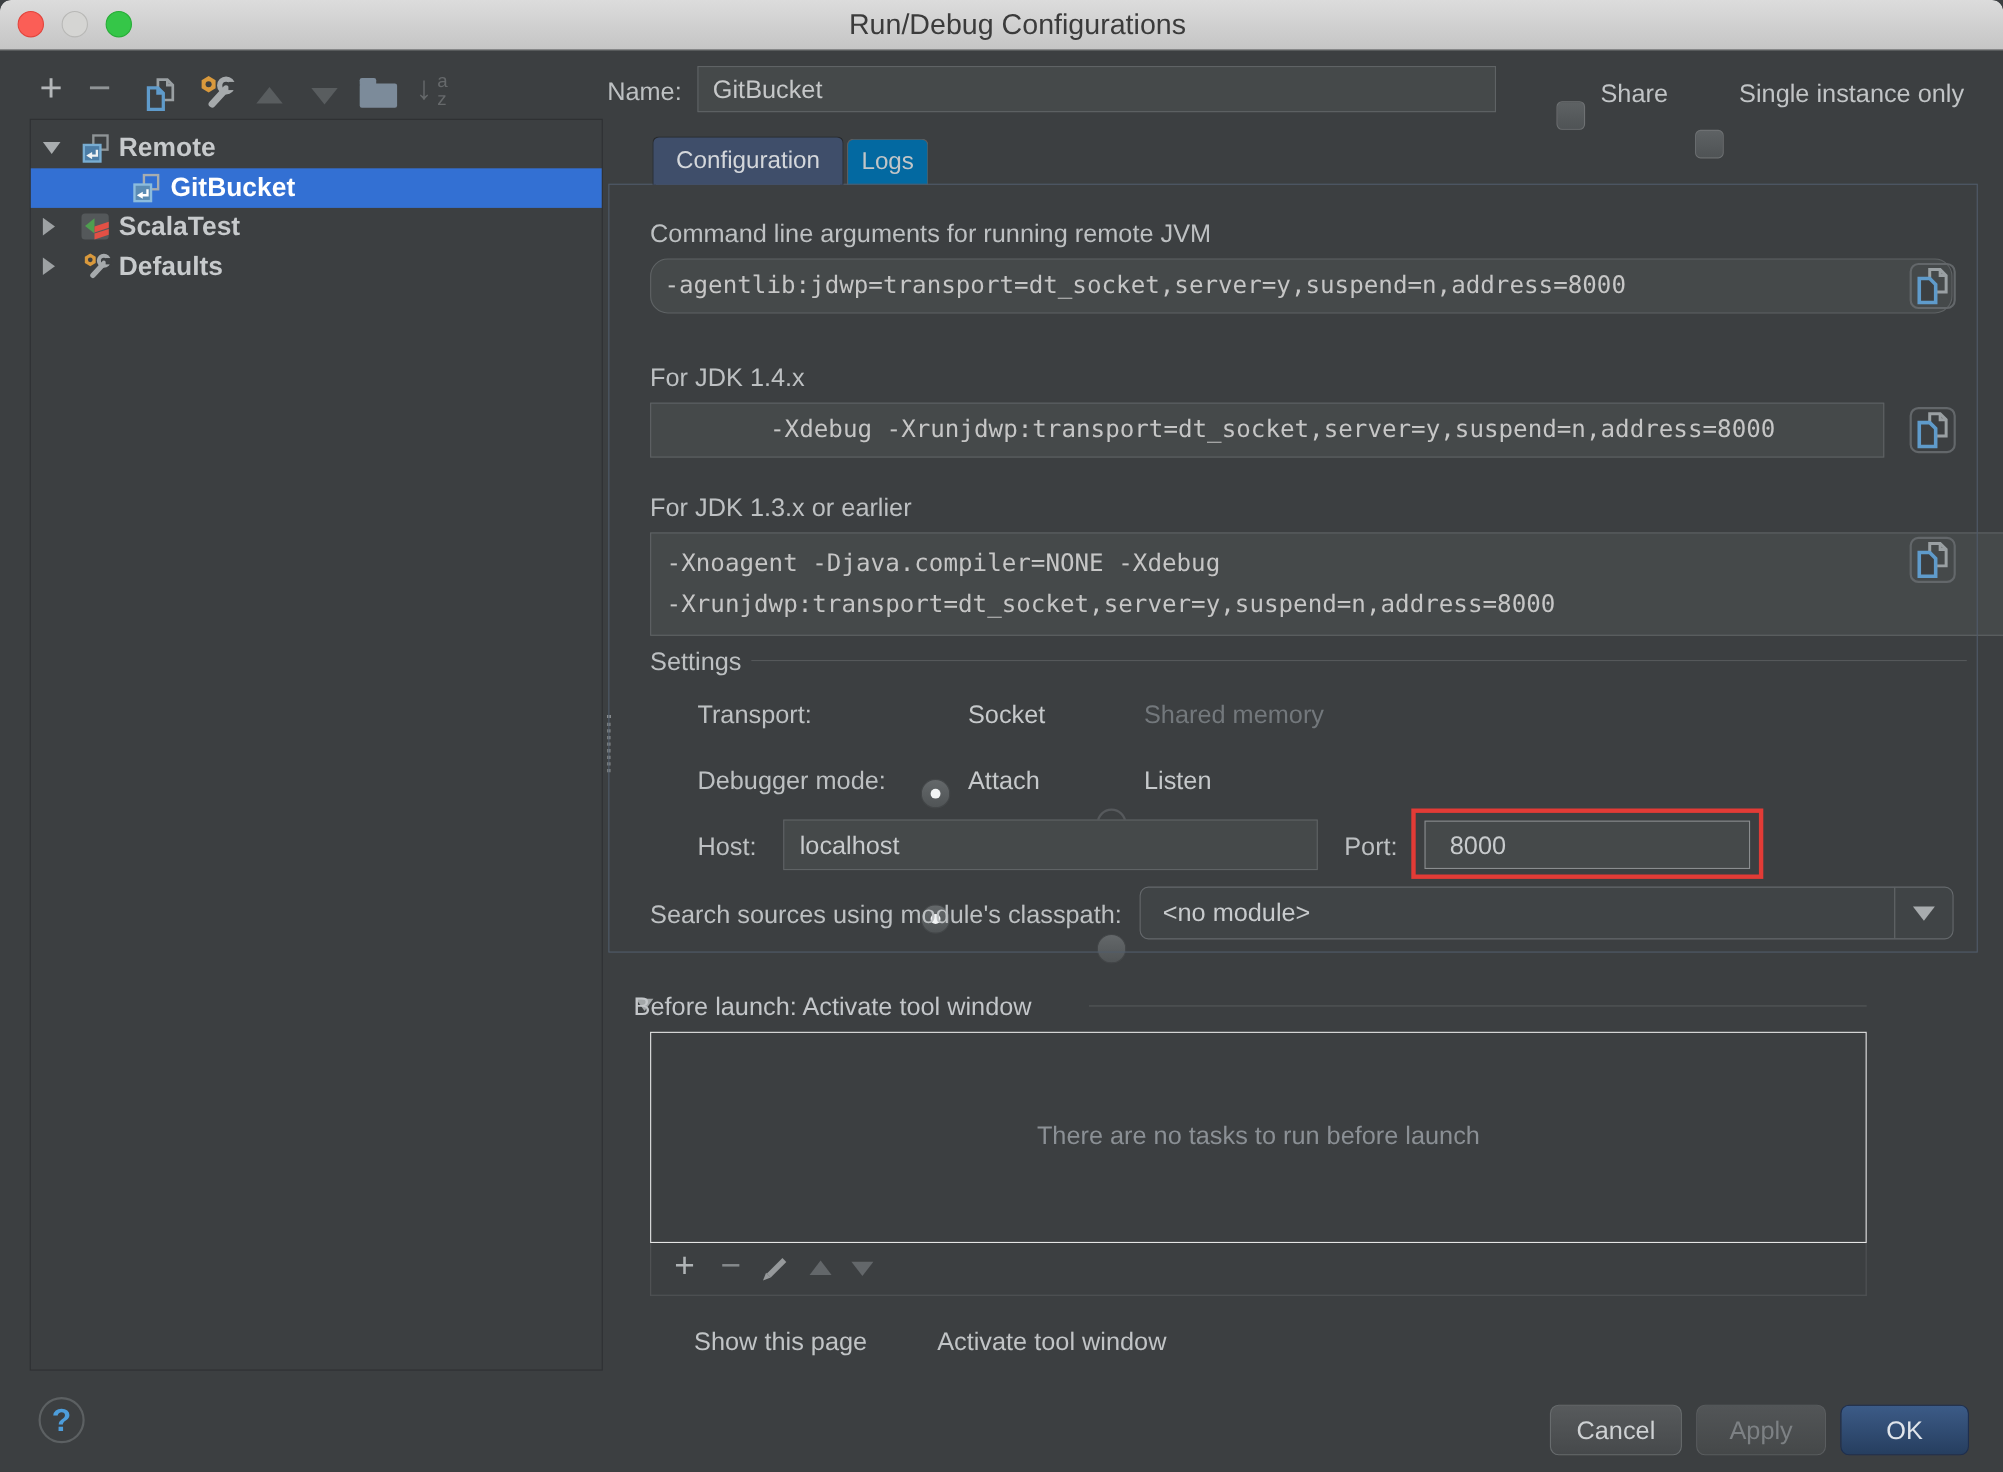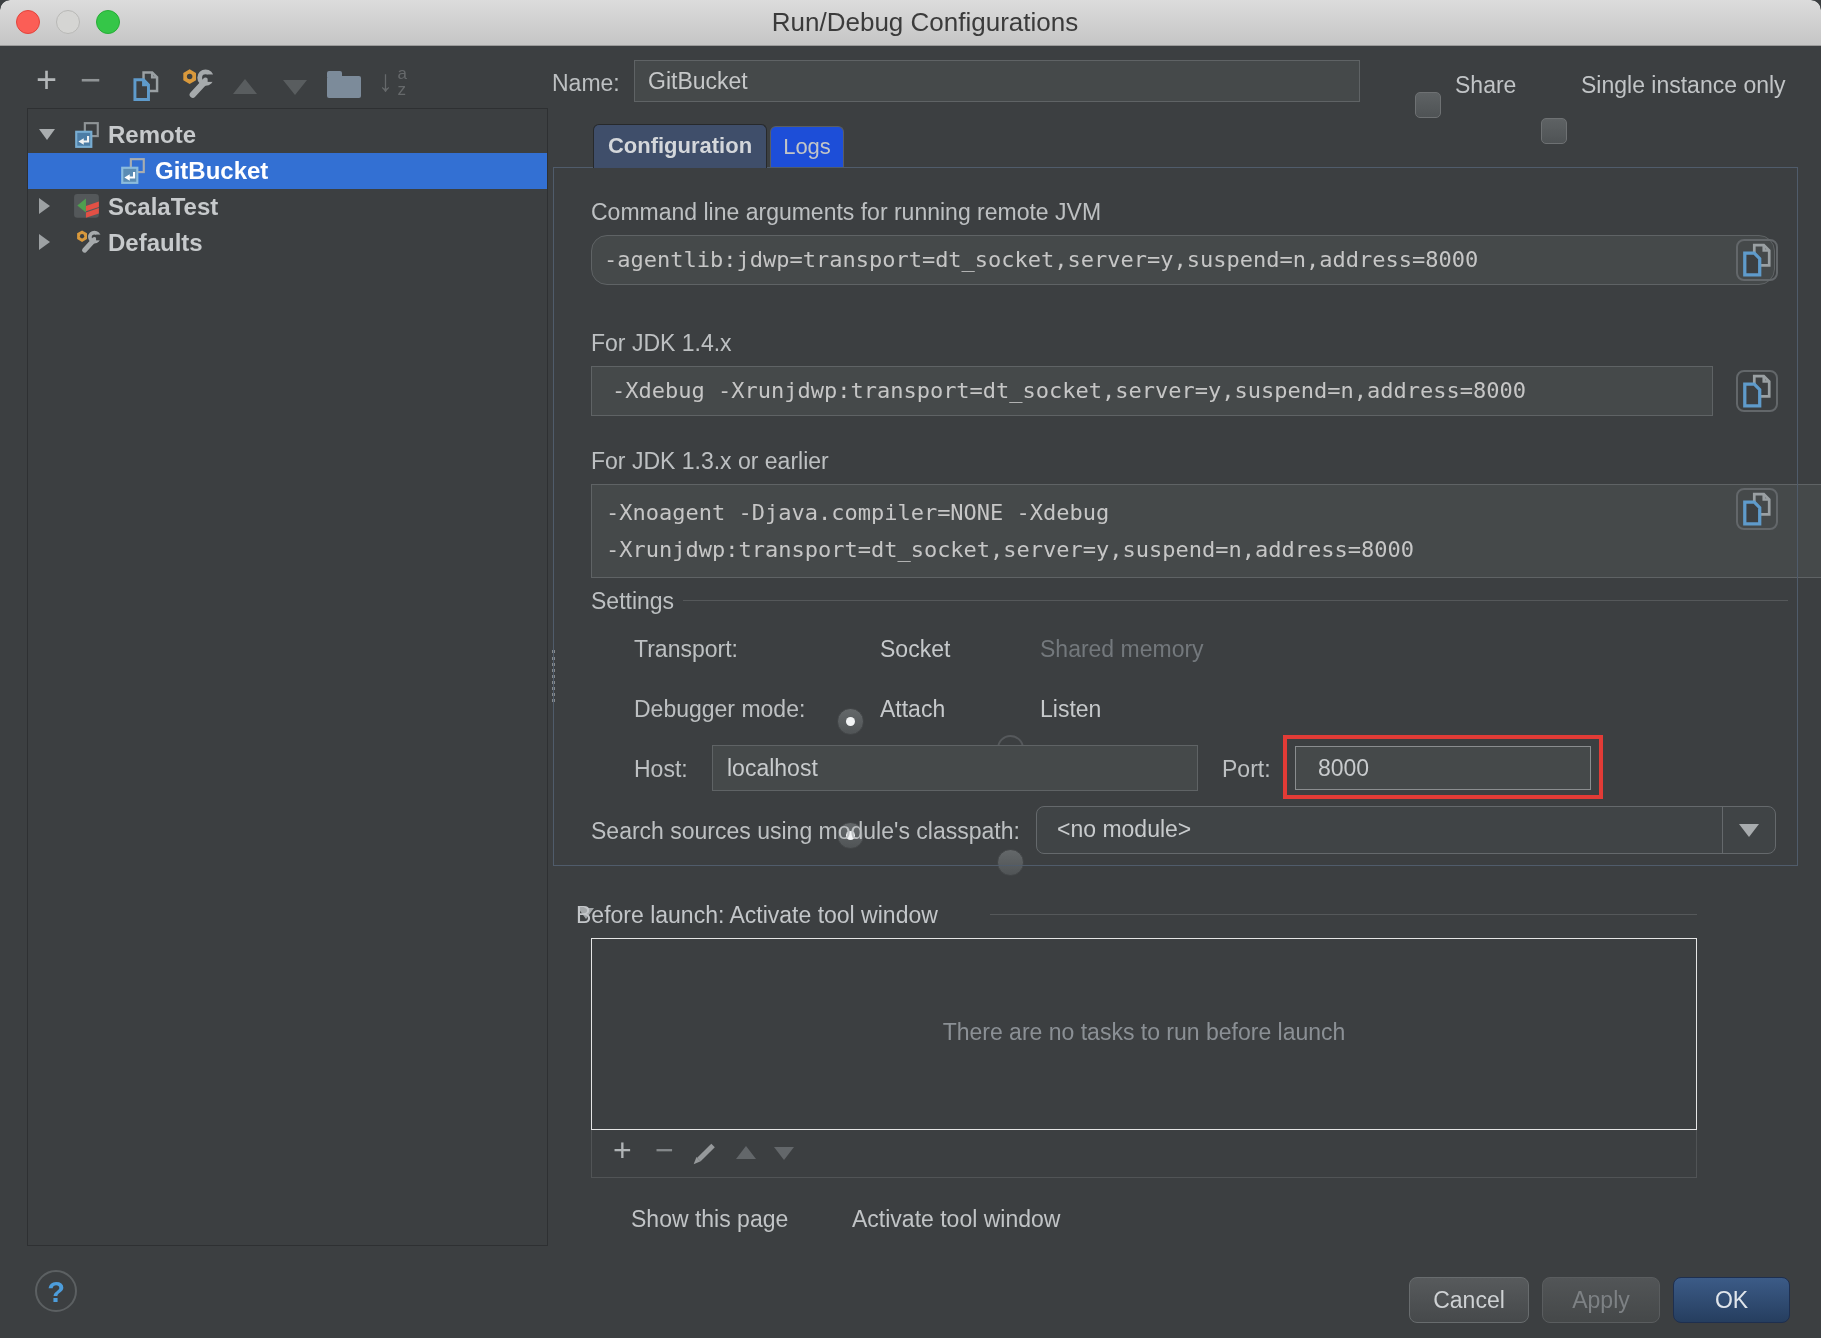--- a/index.html
+++ b/index.html
@@ -30,22 +30,22 @@
   .trow.sel .tlabel { color:#ffffff; }
   .arr-exp { position:absolute; width:0; height:0; border-left:8px solid transparent; border-right:8px solid transparent; border-top:11px solid #a9adaf; top:12px; }
   .arr-col { position:absolute; width:0; height:0; border-top:8px solid transparent; border-bottom:8px solid transparent; border-left:11px solid #9da1a3; top:9px; }
   
   .tfield { background:#45494a; border:1px solid #5f6365; color:#c6c8c9; }
   .mono { font-family:"DejaVu Sans Mono", monospace; font-size:22px; color:#c6c6c6; }
   .lbl { font-size:23px; color:#bdc0c2; }
   .copybtn { width:42px; height:42px; border:2px solid #63676a; border-radius:8px; background:transparent; }
   
   .tab { text-align:center; font-size:22px; border:1px solid #27292b; border-bottom:none; border-radius:6px 6px 0 0; }
-  .tab.on  { background:#3f4e6a; color:#d4d7db; z-index:3;font-weight:bold; }
-  .tab.off { background:#1d4ed8; color:#c2c5c7; border-color:#5a5e61; z-index:1; }
+  .tab.on  { background:#3f4e6a; color:#d4d7db; z-index:3; }
+  .tab.off { background:#0369a1; color:#c2c5c7; border-color:#5a5e61; z-index:1; }
   .cfgpanel { left:553px; top:167px; width:1245px; height:699px; border:1px solid #505c6b; z-index:2; }
   .hline { height:1px; background:#55585a; }
   
   .radio { width:27px; height:27px; border-radius:50%; background:linear-gradient(#64686a,#505456); border:1px solid #434648; position:relative; }
   .radio.sel:after { content:""; position:absolute; left:8px; top:8px; width:9px; height:9px; border-radius:50%; background:#f2f4f5; }
   .radio.dis { background:transparent; border:2px solid #56595c; }
   .cbox { width:26px; height:26px; border-radius:5px; background:linear-gradient(#5e6264,#4f5355); border:1px solid #6e7173; position:relative; }
   .cblabel { font-size:23px; color:#c1c4c6; }
   
   .btn { height:46px; border-radius:8px; font-size:23px; text-align:center; line-height:44px; }
@@ -164,21 +164,21 @@
 <div class="abs tfield mono" style="left:591px; top:235px; width:1184px; height:50px; line-height:48px; padding-left:12px;border-radius:16px;">-agentlib:jdwp=transport=dt_socket,server=y,suspend=n,address=8000</div>
 <div class="abs copybtn" style="left:1736px; top:239px;">
   <svg width="38" height="38" viewBox="0 0 28 28" style="margin:0 auto; display:block;">
     <path d="M12 3 h7 l4 4 v11 h-11 z" fill="none" stroke="#9aa0a3" stroke-width="2"></path>
     <path d="M19 3 v4 h4" fill="none" stroke="#9aa0a3" stroke-width="2"></path>
     <path d="M5 9 h7 l4 4 v12 h-11 z" fill="#3c3f41" stroke="#5f9bcb" stroke-width="2.4"></path>
   </svg>
 </div>
 
 <span class="abs lbl" style="left:591px; top:330px;">For JDK 1.4.x</span>
-<div class="abs tfield mono" style="left:591px; top:366px; width:1122px; height:50px; line-height:48px; padding-left:20px;">-Xdebug -Xrunjdwp:transport=dt_socket,server=y,suspend=n,address=8000</div>
+<div class="abs tfield mono" style="left:591px; top:366px; width:1122px; height:50px; line-height:48px; padding-left:10px;text-align:center;">-Xdebug -Xrunjdwp:transport=dt_socket,server=y,suspend=n,address=8000</div>
 <div class="abs copybtn" style="left:1736px; top:370px;">
   <svg width="38" height="38" viewBox="0 0 28 28" style="margin:0 auto; display:block;">
     <path d="M12 3 h7 l4 4 v11 h-11 z" fill="none" stroke="#9aa0a3" stroke-width="2"></path>
     <path d="M19 3 v4 h4" fill="none" stroke="#9aa0a3" stroke-width="2"></path>
     <path d="M5 9 h7 l4 4 v12 h-11 z" fill="#3c3f41" stroke="#5f9bcb" stroke-width="2.4"></path>
   </svg>
 </div>
 
 <span class="abs lbl" style="left:591px; top:448px;">For JDK 1.3.x or earlier</span>
 <div class="abs tfield" style="left:591px; top:484px; width:1346px; height:94px; padding:9px 0 0 14px;">

